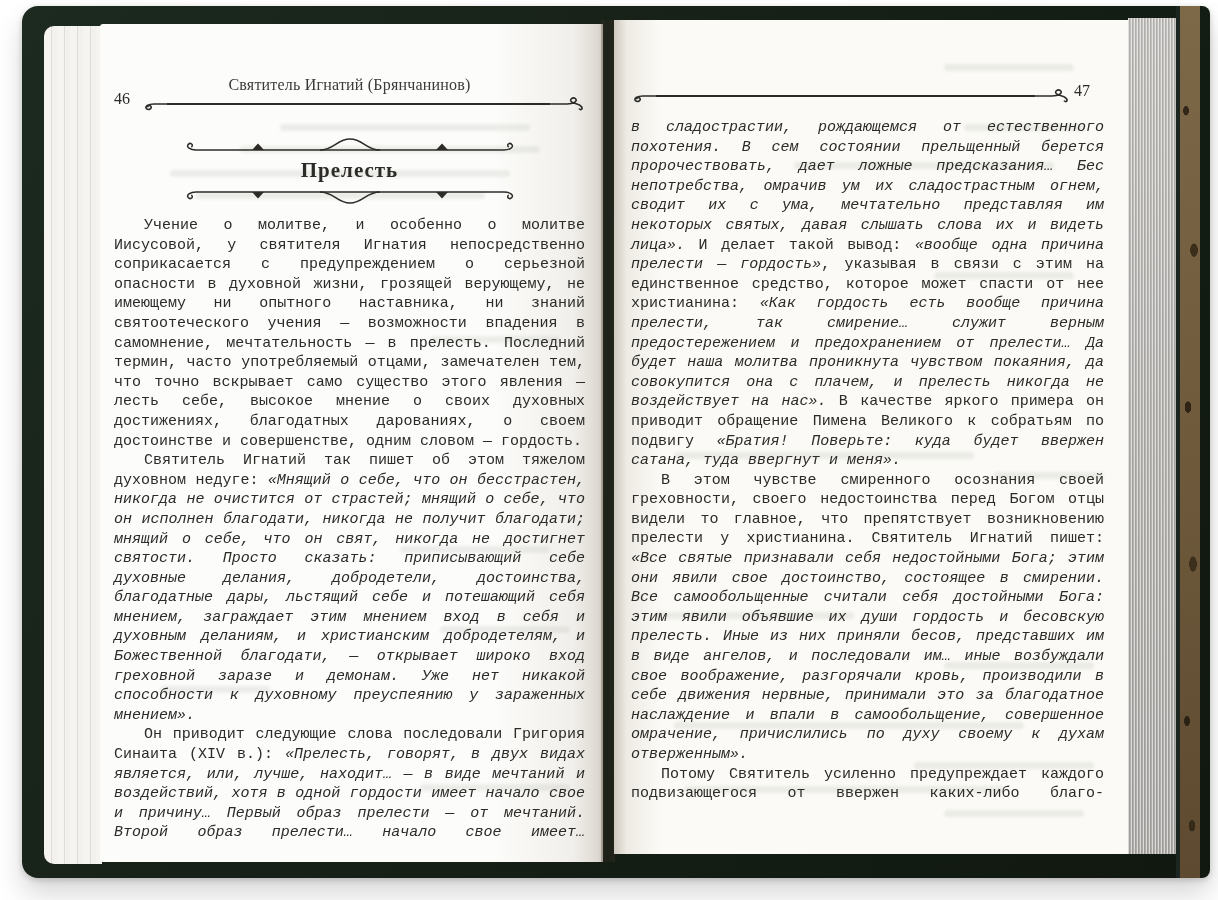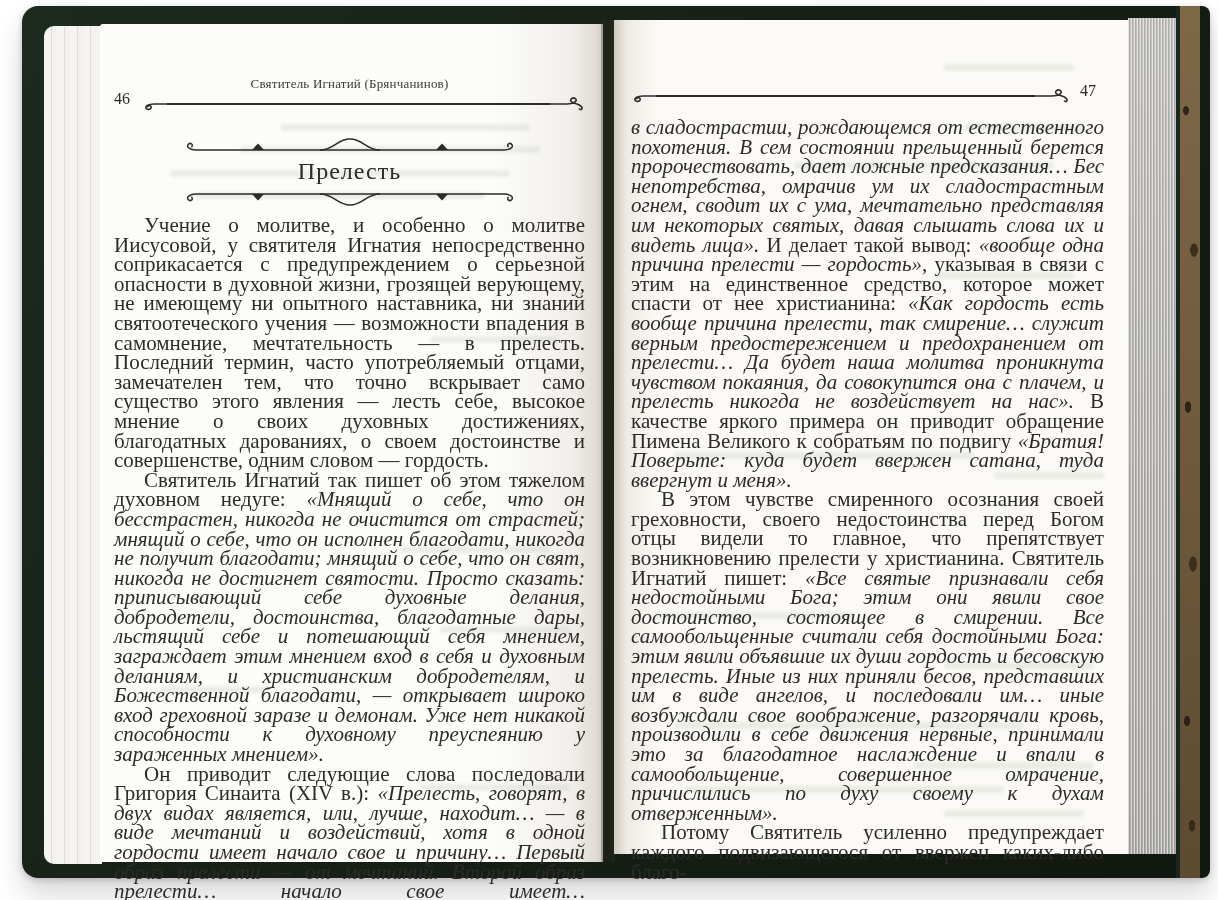--- a/index.html
+++ b/index.html
@@ -49,40 +49,40 @@
 
   
   .ghost{position:absolute;height:7px;border-radius:4px;background:var(--ghost);
          opacity:.16;filter:blur(1.4px);pointer-events:none;}
 
   
   .col{position:relative;height:100%;}
   .page.left  .col{margin:10px 18px 0 14px;}
   .page.right .col{margin:0 24px 0 17px;}
   .running-head{position:absolute;left:0;right:0;top:42px;text-align:center;
-                font-size:13px;color:var(--head);letter-spacing:.2px;}
+                font-size:16px;color:var(--head);letter-spacing:.2px;}
   .page.right .running-head{top:48px;}
   .head-rule{position:absolute;left:0;right:0;display:flex;align-items:center;height:16px;}
   .page.left  .head-rule{top:62px;left:28px;}
   .page.right .head-rule{top:68px;right:34px;}
   .head-rule .line{flex:1;height:2px;background:var(--text);border-radius:1px;}
   .pagenum{position:absolute;font-size:16px;color:var(--text);}
   .page.left  .pagenum{left:0;top:56px;}
-  .page.right .pagenum{right:8px;top:62px;margin-left:28px;}
+  .page.right .pagenum{right:14px;top:62px;margin-left:28px;}
 
   
   .title-block{position:absolute;left:50%;top:100px;transform:translateX(-50%);width:336px;text-align:center;}
   .title-block svg{display:block;margin:0 auto;}
-  .chapter-title{font-size:24px;font-weight:400;letter-spacing:1px;margin:2px 0 3px;}
+  .chapter-title{font-size:21px;font-weight:700;letter-spacing:1px;margin:2px 0 3px;}
 
   
   .body{position:absolute;left:0;right:0;text-align:justify;}
   .page.left  .body{top:182px;}
   .page.right .body{top:98px;}
-  .para{margin:0;font-size:21px;line-height:19.6px;}
+  .para{margin:0;font-size:15px;line-height:19.6px;font-family:Liberation Mono, monospace;}
   .para.indent{text-indent:30px;}
   .para.jlast{text-align-last:justify;}
   .para em{font-style:italic;}
 
   svg.flourish{flex:0 0 auto;}
 </style>
 </head>
 <body>
 
 <div class="stage">

